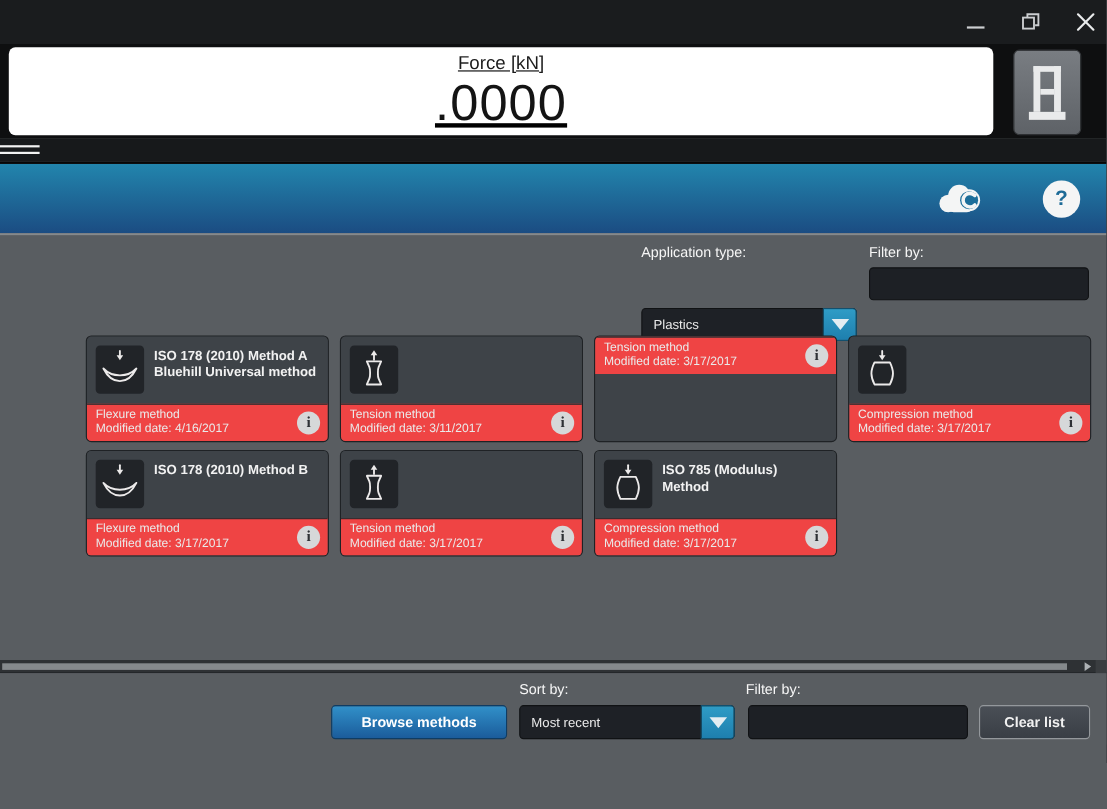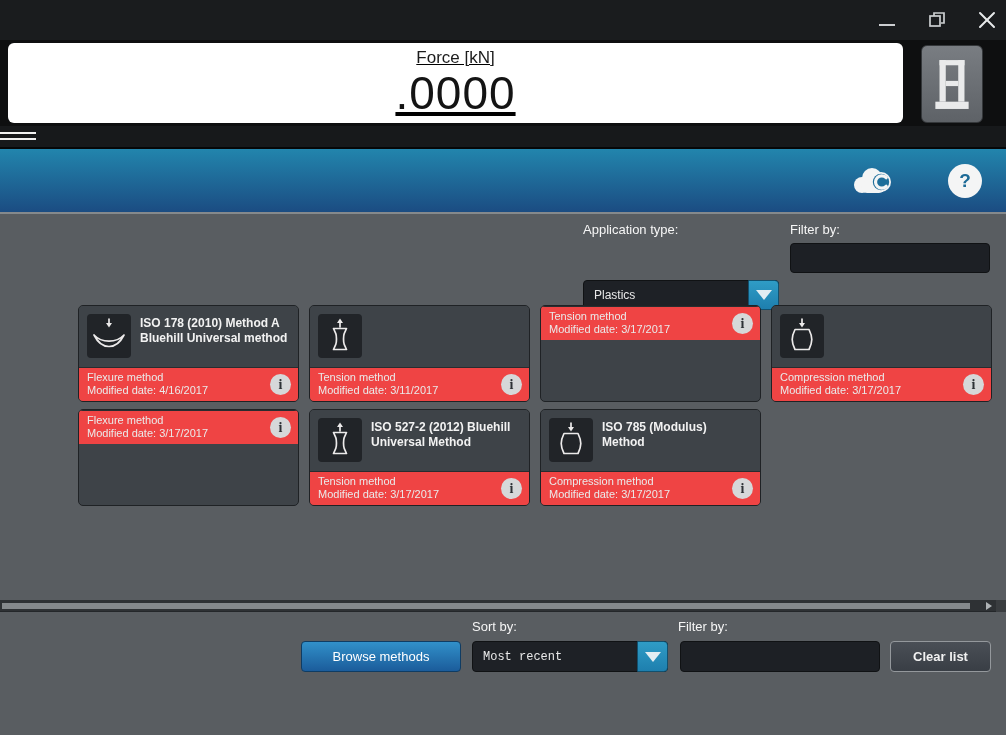--- a/index.html
+++ b/index.html
@@ -137,21 +137,21 @@
     border-top:4px solid transparent; border-bottom:4px solid transparent;
     border-left:6px solid #aeb2b5; cursor:pointer;
   }
   .hscroll-corner { position:absolute; right:0; top:0; width:10px; height:12px; background:#3a3d40; }
 
   
   .bottom-panel { position:absolute; left:0; top:612px; width:1006px; height:123px; background:#595d61; }
   .browse-btn {
     position:absolute; left:301px; top:29px; width:160px; height:31px;
     background:linear-gradient(#3190c9,#1b5c9b); border:1px solid #0f3c63; border-radius:4px;
-    color:#ffffff; font-weight:normal; font-size:13px; cursor:pointer;
+    color:#ffffff; font-weight:bold; font-size:13px; cursor:pointer;
     font-family:"Liberation Sans", sans-serif;
   }
   .clear-btn {
     position:absolute; left:890px; top:29px; width:101px; height:31px;
     background:linear-gradient(#4a4f56,#393e45); border:1px solid #94989c; border-radius:4px;
     color:#f1f1f1; font-weight:bold; font-size:13px; cursor:pointer;
     font-family:"Liberation Sans", sans-serif;
   }
 
   svg { display:block; }
@@ -291,39 +291,49 @@
       </div>
     </div>
     <div class="card-foot">
       <div class="card-type">Compression method</div>
       <div class="card-modified">Modified date: 3/17/2017</div>
       <div class="info-btn">i</div>
     </div>
   </div>
 
   <div class="method-card">
+    <div class="card-head">
+      <div class="icon-tile">
+        <svg width="44" height="44" viewBox="0 0 44 44" fill="none" stroke="#eceaea" stroke-width="1.7" stroke-linejoin="round" stroke-linecap="round">
+          <line x1="22" y1="5" x2="22" y2="9"></line>
+          <path d="M19,9 h6 l-3,4.5 Z" fill="#eceaea" stroke="none"></path>
+          <path d="M7,21 C11,29 17,32.5 22,32.5 C27,32.5 33,29 37,21 C33.5,24.8 28,27.2 22,27.2 C16,27.2 10.5,24.8 7,21 Z"></path>
+        </svg>
+
+      </div>
+      <div class="card-title">ISO 178 (2010) Method B</div>
+    </div>
     <div class="card-foot">
       <div class="card-type">Flexure method</div>
       <div class="card-modified">Modified date: 3/17/2017</div>
       <div class="info-btn">i</div>
     </div>
   </div>
 
   <div class="method-card">
     <div class="card-head">
       <div class="icon-tile">
 
         <svg width="44" height="44" viewBox="0 0 44 44" fill="none" stroke="#eceaea" stroke-width="1.7" stroke-linejoin="round" stroke-linecap="round">
           <line x1="22" y1="9" x2="22" y2="13"></line>
           <path d="M19,9 h6 l-3,-4.5 Z" fill="#eceaea" stroke="none"></path>
           <path d="M15.5,14.5 h13 l-2.3,5.2 c-0.9,2 -0.9,8.6 0,10.6 l2.3,5.2 h-13 l2.3,-5.2 c0.9,-2 0.9,-8.6 0,-10.6 Z"></path>
         </svg>
 
       </div>
-      <div class="card-title">ISO 527-2 (2012) Bluehill Universal Method</div>
     </div>
     <div class="card-foot">
       <div class="card-type">Tension method</div>
       <div class="card-modified">Modified date: 3/17/2017</div>
       <div class="info-btn">i</div>
     </div>
   </div>
 
   <div class="method-card">
     <div class="card-head">
@@ -349,21 +359,21 @@
   <div class="hscrollbar">
     <div class="hscroll-thumb"></div>
     <div class="hscroll-arrow"></div>
     <div class="hscroll-corner"></div>
   </div>
 
   <div class="bottom-panel">
     <button class="browse-btn">Browse methods</button>
 
     <div class="fld-label" style="left:472px; top:7px;">Sort by:</div>
-    <div class="dropdown" style="left:472px; top:29px; width:196px; height:31px;font-family:Liberation Mono, monospace;">
+    <div class="dropdown" style="left:472px; top:29px; width:196px; height:31px;">
       <span class="dd-text">Most recent</span>
       <span class="dd-arrow" style="height:31px;">
           <i></i>
         </span>
     </div>
 
     <div class="fld-label" style="left:678px; top:7px;">Filter by:</div>
     <input class="text-input" style="left: 680px; top: 29px; width: 200px; height: 31px;" value="">
 
     <button class="clear-btn">Clear list</button>

